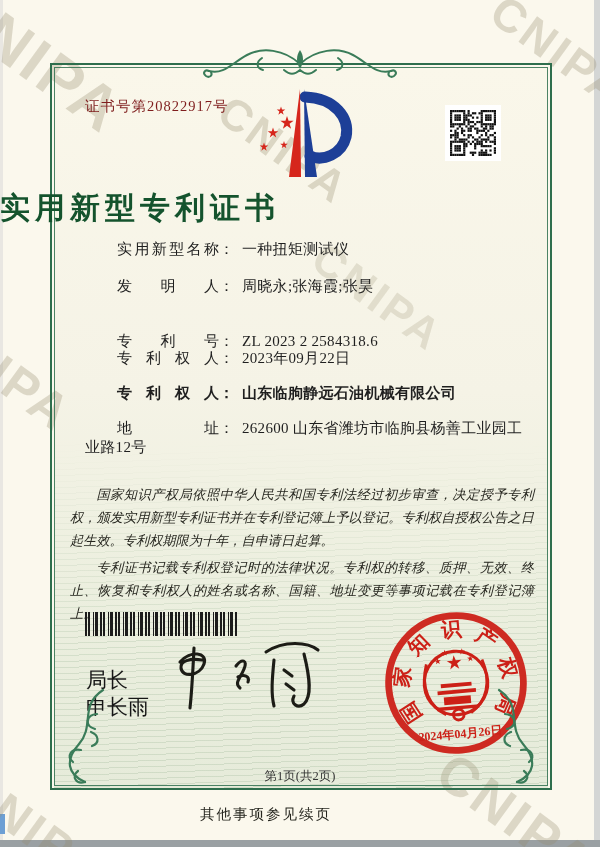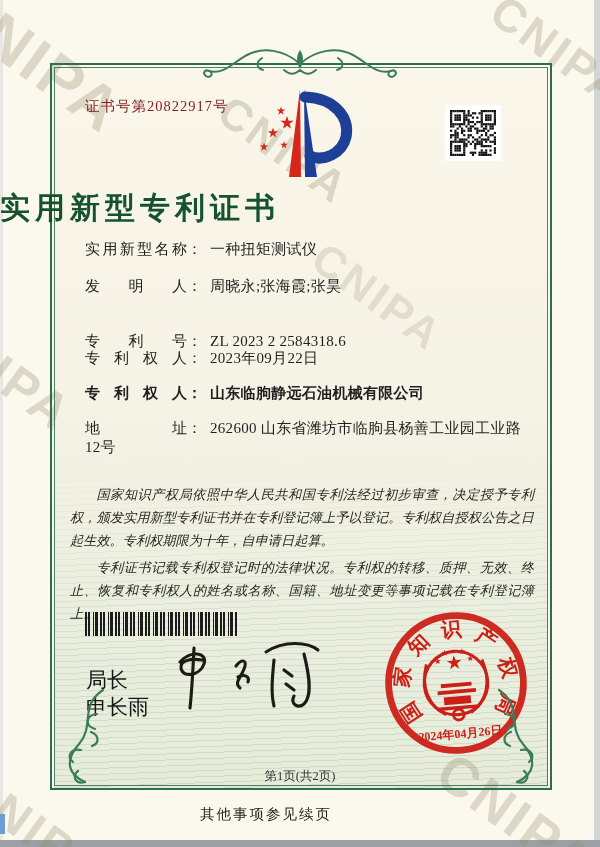--- a/index.html
+++ b/index.html
@@ -39,21 +39,21 @@
   .wm7{left:462px;top:740px;font-size:54px;}
   .content{position:absolute;inset:0;z-index:5;}
   .cert-no{position:absolute;left:85px;top:97px;font-size:14.5px;color:#7f1d1d;letter-spacing:1px;}
   .logo{position:absolute;left:253px;top:85px;width:100px;height:100px;}
   .qr{position:absolute;left:445px;top:105px;width:56px;height:56px;background:#fff;padding:5px;}
   .qr svg{width:46px;height:46px;display:block;}
   .title{position:absolute;left:0;top:188px;width:600px;text-align:left;
     font-size:30px;font-weight:700;letter-spacing:5px;color:#14532d;}
   .frow{position:absolute;left:85px;width:440px;font-size:15px;color:#1f1f1f;}
   .r1{top:240px;}.r2{top:277px;}.r3{top:332px;}.r4{top:349px;}.r5{top:384px;font-weight:bold;}.r6{top:419px;}.r7{top:454px;}
-  .flabel{display:inline-block;width:102px;text-align:justify;text-align-last:justify;vertical-align:top;}
+  .flabel{display:inline-block;width:102px;text-align:justify;text-align-last:justify;vertical-align:top;margin-left:32px;}
   .fcolon{display:inline-block;margin:0 8px 0 0;}
   .fvalue{letter-spacing:.3px;margin-top:8px;}
   .col2{position:absolute;left:225px;top:0;white-space:nowrap;}
   .col2 .flabel{width:90px;}
   .paras{position:absolute;left:70px;top:483px;width:464px;font-size:13.2px;line-height:1.75;
     color:#26261f;text-align:justify;}
   .paras p{text-indent:2em;margin-bottom:4px;font-style:italic;}
   .barcode{position:absolute;left:85px;top:612px;width:153px;height:24px;
     background:repeating-linear-gradient(90deg,#1c1c1c 0 2px,transparent 2px 3px,#1c1c1c 3px 5px,
       transparent 5px 8px,#1c1c1c 8px 9px,transparent 9px 10px,#1c1c1c 10px 13px,transparent 13px 15px);}

